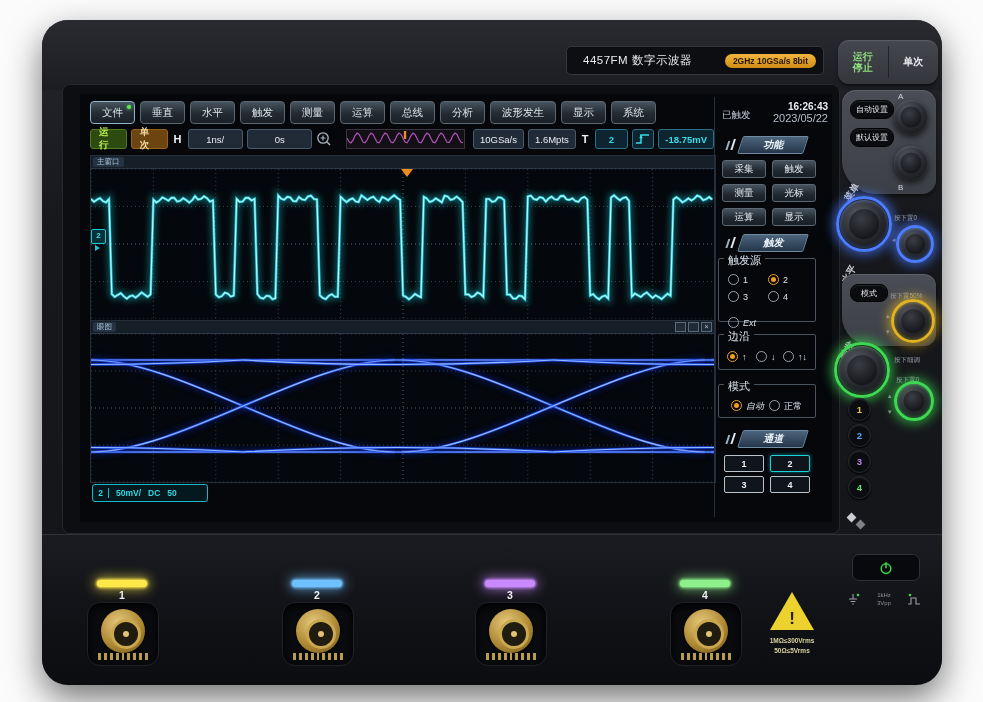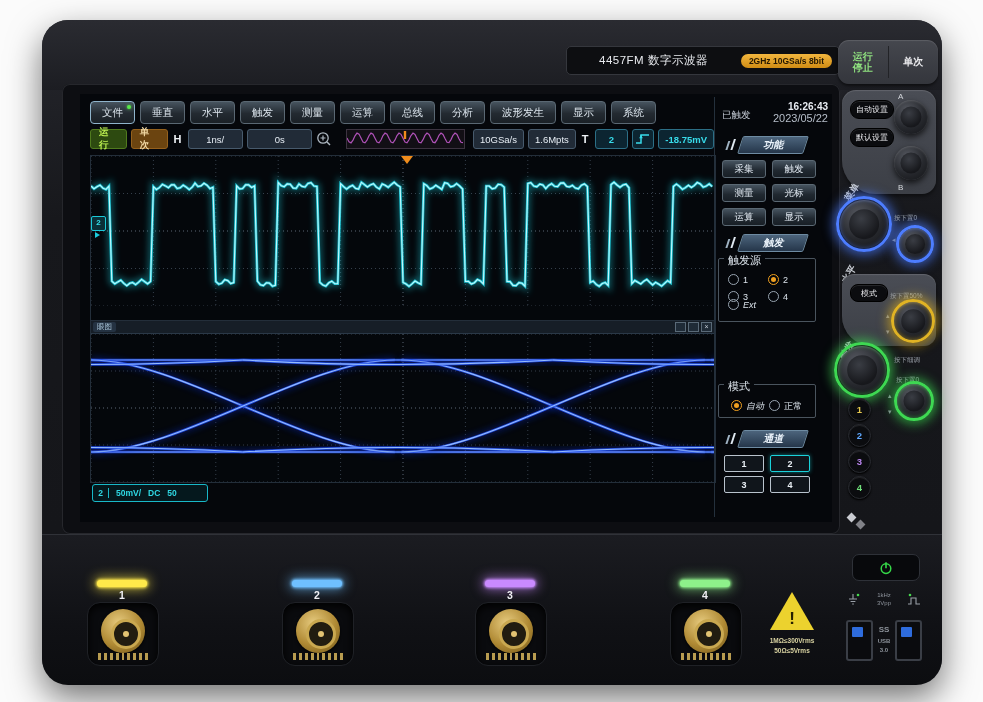--- a/index.html
+++ b/index.html
@@ -16,21 +16,21 @@
   .screen{position:absolute;left:80px;top:94px;width:752px;height:428px;background:#05070b;}
   .front{position:absolute;left:42px;top:534px;width:900px;height:150px;border-radius:0 0 26px 26px;
          background:linear-gradient(#1b1c21,#101115 60%,#0c0d10);border-top:1px solid #303238;}
   
   .logo-plate{position:absolute;left:74px;top:42px;width:98px;height:32px;border-radius:6px;
               background:linear-gradient(#34353b,#222329);box-shadow:inset 0 1px 1px #ffffff22,0 1px 2px #0009;
               display:flex;align-items:center;justify-content:center;}
   .logo-text{color:#f2f2f4;font-size:16px;font-weight:bold;letter-spacing:.5px;position:relative;}
   .logo-slash{position:absolute;left:41px;top:6px;width:3px;height:17px;background:#c8353a;transform:skewX(-22deg);}
   .model-bar{position:absolute;left:566px;top:46px;width:256px;height:27px;border-radius:5px;background:#0d0e11;
-             border:1px solid #35373d;display:flex;align-items:center;padding-left:16px;}
+             border:1px solid #35373d;display:flex;align-items:center;}
   .model-title{color:#e9ebef;font-size:11.5px;margin-left:16px;letter-spacing:.5px;}
   .spec-badge{margin-left:auto;margin-right:7px;background:linear-gradient(#f2b63e,#d08c14);color:#241700;
               font-size:8.5px;font-weight:bold;padding:2px 8px;border-radius:9px;white-space:nowrap;}
   .runstop-pod{position:absolute;left:838px;top:40px;width:100px;height:44px;border-radius:11px;
                background:linear-gradient(#45474e,#34363c);box-shadow:inset 0 1px 1px #ffffff22,0 2px 3px #0008;
                display:flex;align-items:stretch;}
   .runstop-cell{flex:1;display:flex;flex-direction:column;align-items:center;justify-content:center;
                 font-size:10px;font-weight:bold;cursor:pointer;}
   .runstop-div{width:1px;background:#222327;margin:6px 0;}
   .green-t{color:#8fe07f;line-height:1.15;}
@@ -216,20 +216,23 @@
       <svg width="20" height="18" viewBox="0 0 20 18">
           <path d="M3 13h5V5h8" fill="none" stroke="#38dcea" stroke-width="1.5"></path>
           <path d="M8 8l0-3 0 0" stroke="#38dcea"></path>
           <path d="M6.2 8.2L8 4.8l1.8 3.4z" fill="#38dcea"></path>
         </svg>
     </div>
     <div class="tb-cyanbox">-18.75mV</div>
   </div>
 
   <div class="wave-win" style="top:155px;height:164px;">
+    <div class="win-titlebar">
+      <span class="win-tab">主窗口</span>
+    </div>
     <div class="plot" style="height:150px;">
       <svg id="svg-main" width="624" height="150" viewBox="0 0 624 150">
         <defs>
           <filter id="fGlowC" x="-20%" y="-20%" width="140%" height="140%">
               <feGaussianBlur stdDeviation="2.2"></feGaussianBlur>
             </filter>
           <filter id="fGlowB" x="-20%" y="-20%" width="140%" height="140%">
               <feGaussianBlur stdDeviation="3"></feGaussianBlur>
             </filter>
         </defs>
@@ -363,24 +366,33 @@
   <div class="grp-box" style="left:718px;top:258px;width:96px;height:62px;">
     <span class="grp-label">触发源</span>
     <div style="position:absolute;left:9px;top:11px;">
       <span class="radio"></span><span class="rlabel">1</span></div>
     <div style="position:absolute;left:49px;top:11px;">
       <span class="radio sel"></span><span class="rlabel">2</span></div>
     <div style="position:absolute;left:9px;top:28px;">
       <span class="radio"></span><span class="rlabel">3</span></div>
     <div style="position:absolute;left:49px;top:28px;">
       <span class="radio"></span><span class="rlabel">4</span></div>
-    <div style="position:absolute;left:9px;top:36px;font-style:italic;">
+    <div style="position:absolute;left:9px;top:54px;font-style:italic;">
       <span class="radio"></span><span class="rlabel">Ext</span></div>
   </div>
 
+  <div class="grp-box" style="left:718px;top:334px;width:96px;height:34px;">
+    <span class="grp-label">边沿</span>
+    <div style="position:absolute;left:8px;top:12px;">
+      <span class="radio sel"></span><span class="rlabel">↑</span></div>
+    <div style="position:absolute;left:37px;top:12px;">
+      <span class="radio"></span><span class="rlabel">↓</span></div>
+    <div style="position:absolute;left:64px;top:12px;">
+      <span class="radio"></span><span class="rlabel">↑↓</span></div>
+  </div>
 
   <div class="grp-box" style="left:718px;top:384px;width:96px;height:32px;">
     <span class="grp-label">模式</span>
     <div style="position:absolute;left:12px;top:11px;font-style:italic;">
       <span class="radio sel"></span><span class="rlabel">自动</span></div>
     <div style="position:absolute;left:50px;top:11px;">
       <span class="radio"></span><span class="rlabel">正常</span></div>
   </div>
 
   <div class="sec-hdr" style="left:740px;top:430px;">
@@ -556,25 +568,13 @@
     <div class="probe-lab">
       <div>1kHz</div>
       <div>3Vpp</div>
     </div>
     <svg width="16" height="16" viewBox="0 0 16 16">
       <circle cx="4" cy="3" r="1.3" fill="#46d84e"></circle>
       <path d="M2 12h3V6h5v6h4" stroke="#9aa0a8" stroke-width="1.1" fill="none"></path>
       </svg>
   </div>
 
-  <div class="usb-pod">
-    <div class="usb-port">
-        <div class="usb-tongue"></div>
-      </div>
-    <div class="usb-lab">
-      <div style="font-size:8px;">SS</div>
-      <div>USB 3.0</div>
-    </div>
-    <div class="usb-port">
-        <div class="usb-tongue"></div>
-      </div>
-  </div>
 </div>
 
 </body></html>

